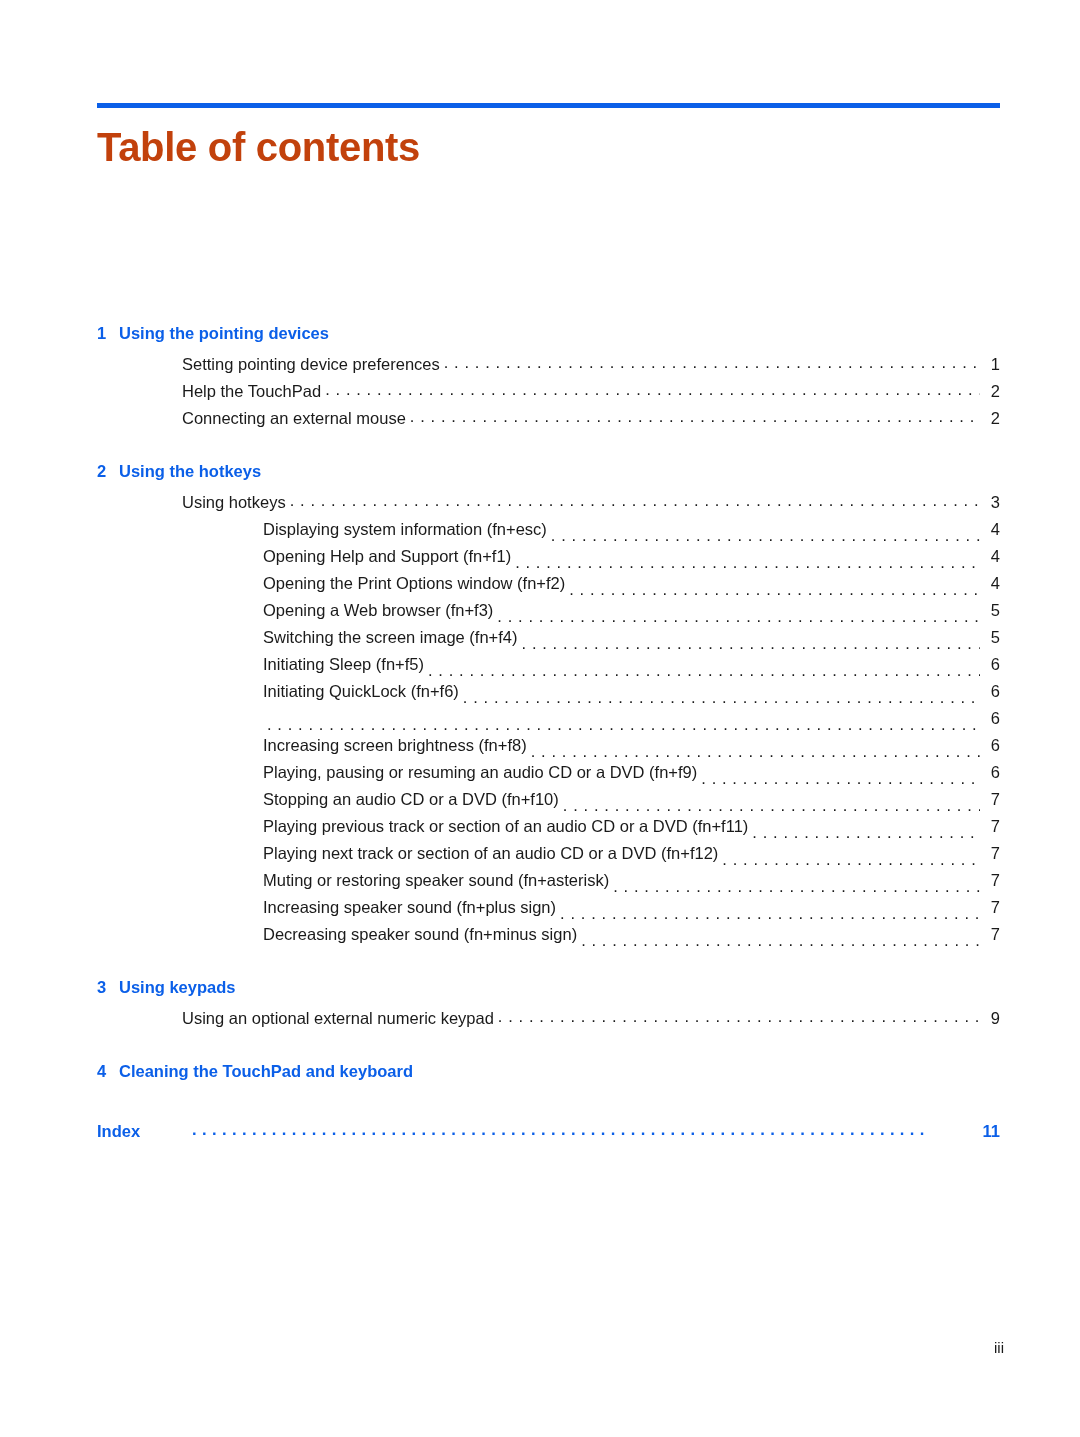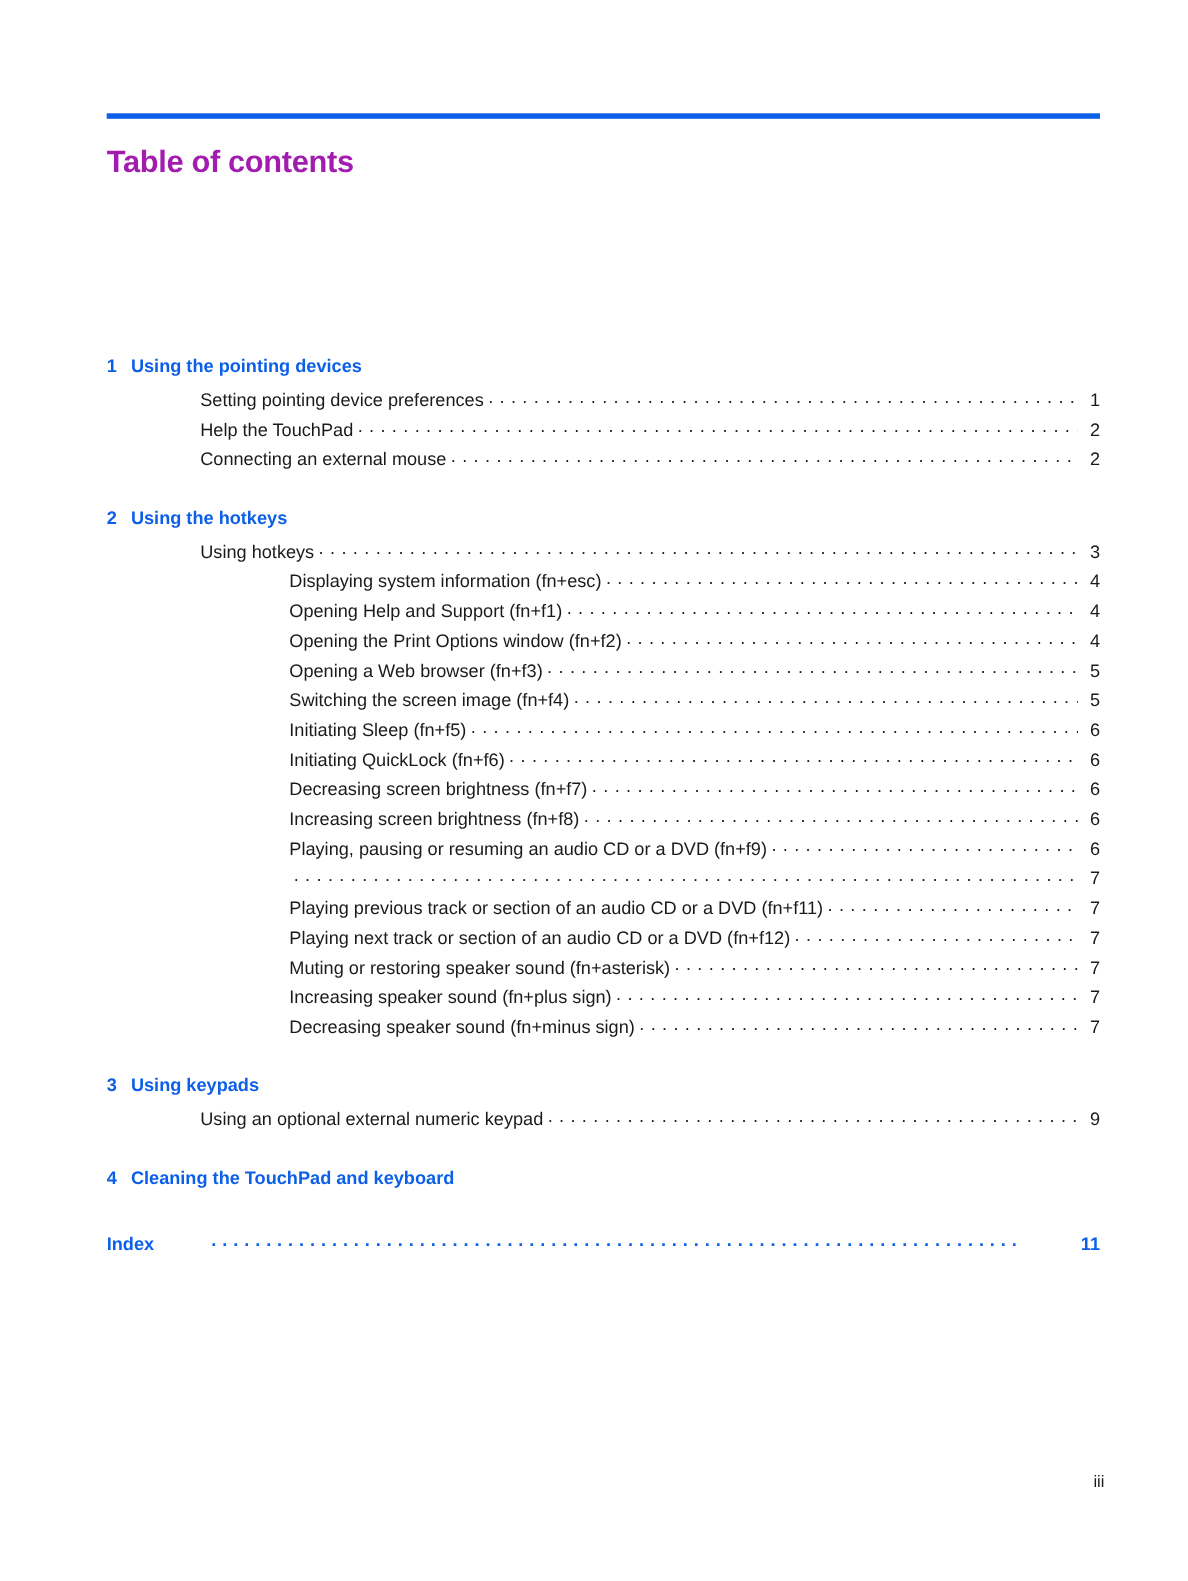--- a/index.html
+++ b/index.html
@@ -29,24 +29,24 @@
   
   .title-rule {
     margin-top: 103px;
     height: 5px;
     background: #0B5FE8;
     width: 903px;
   }
   .doc-title {
     margin: 0;
     padding-top: 14px;
-    font-size: 28px;
+    font-size: 40px;
     line-height: 50px;
     font-weight: bold;
-    color: #a21caf;
+    color: #c2410c;
     letter-spacing: -0.3px;
   }
 
   
   .toc {
     margin-top: 148px;
   }
   .chapter {
     margin-bottom: 0;
   }
@@ -73,21 +73,21 @@
   
   .entry {
     display: flex;
     align-items: baseline;
     font-size: 16.5px;
     line-height: 27px;
     color: #1a1a1a;
     white-space: nowrap;
   }
   .entry.level-1 { padding-left: 85px; }
-  .entry.level-2 { padding-left: 166px; }
+  .entry.level-2 { padding-left: 166px; align-items: flex-end; }
 
   .entry-label {
     flex: 0 0 auto;
   }
   .leader {
     flex: 1 1 auto;
     overflow: hidden;
     margin: 0 4px;
     position: relative;
     height: 1em;
@@ -212,35 +212,35 @@
             <span class="entry-label">Initiating Sleep (fn+f5)</span>
             <span class="leader"></span>
             <span class="entry-page">6</span>
           </div>
           <div class="entry level-2">
             <span class="entry-label">Initiating QuickLock (fn+f6)</span>
             <span class="leader"></span>
             <span class="entry-page">6</span>
           </div>
           <div class="entry level-2">
-            <span class="entry-label">Decreasing screen brightness (fn+f7)</span>
             <span class="leader"></span>
             <span class="entry-page">6</span>
           </div>
           <div class="entry level-2">
             <span class="entry-label">Increasing screen brightness (fn+f8)</span>
             <span class="leader"></span>
             <span class="entry-page">6</span>
           </div>
           <div class="entry level-2">
             <span class="entry-label">Playing, pausing or resuming an audio CD or a DVD (fn+f9)</span>
             <span class="leader"></span>
             <span class="entry-page">6</span>
           </div>
           <div class="entry level-2">
+            <span class="entry-label">Stopping an audio CD or a DVD (fn+f10)</span>
             <span class="leader"></span>
             <span class="entry-page">7</span>
           </div>
           <div class="entry level-2">
             <span class="entry-label">Playing previous track or section of an audio CD or a DVD (fn+f11)</span>
             <span class="leader"></span>
             <span class="entry-page">7</span>
           </div>
           <div class="entry level-2">
             <span class="entry-label">Playing next track or section of an audio CD or a DVD (fn+f12)</span>

